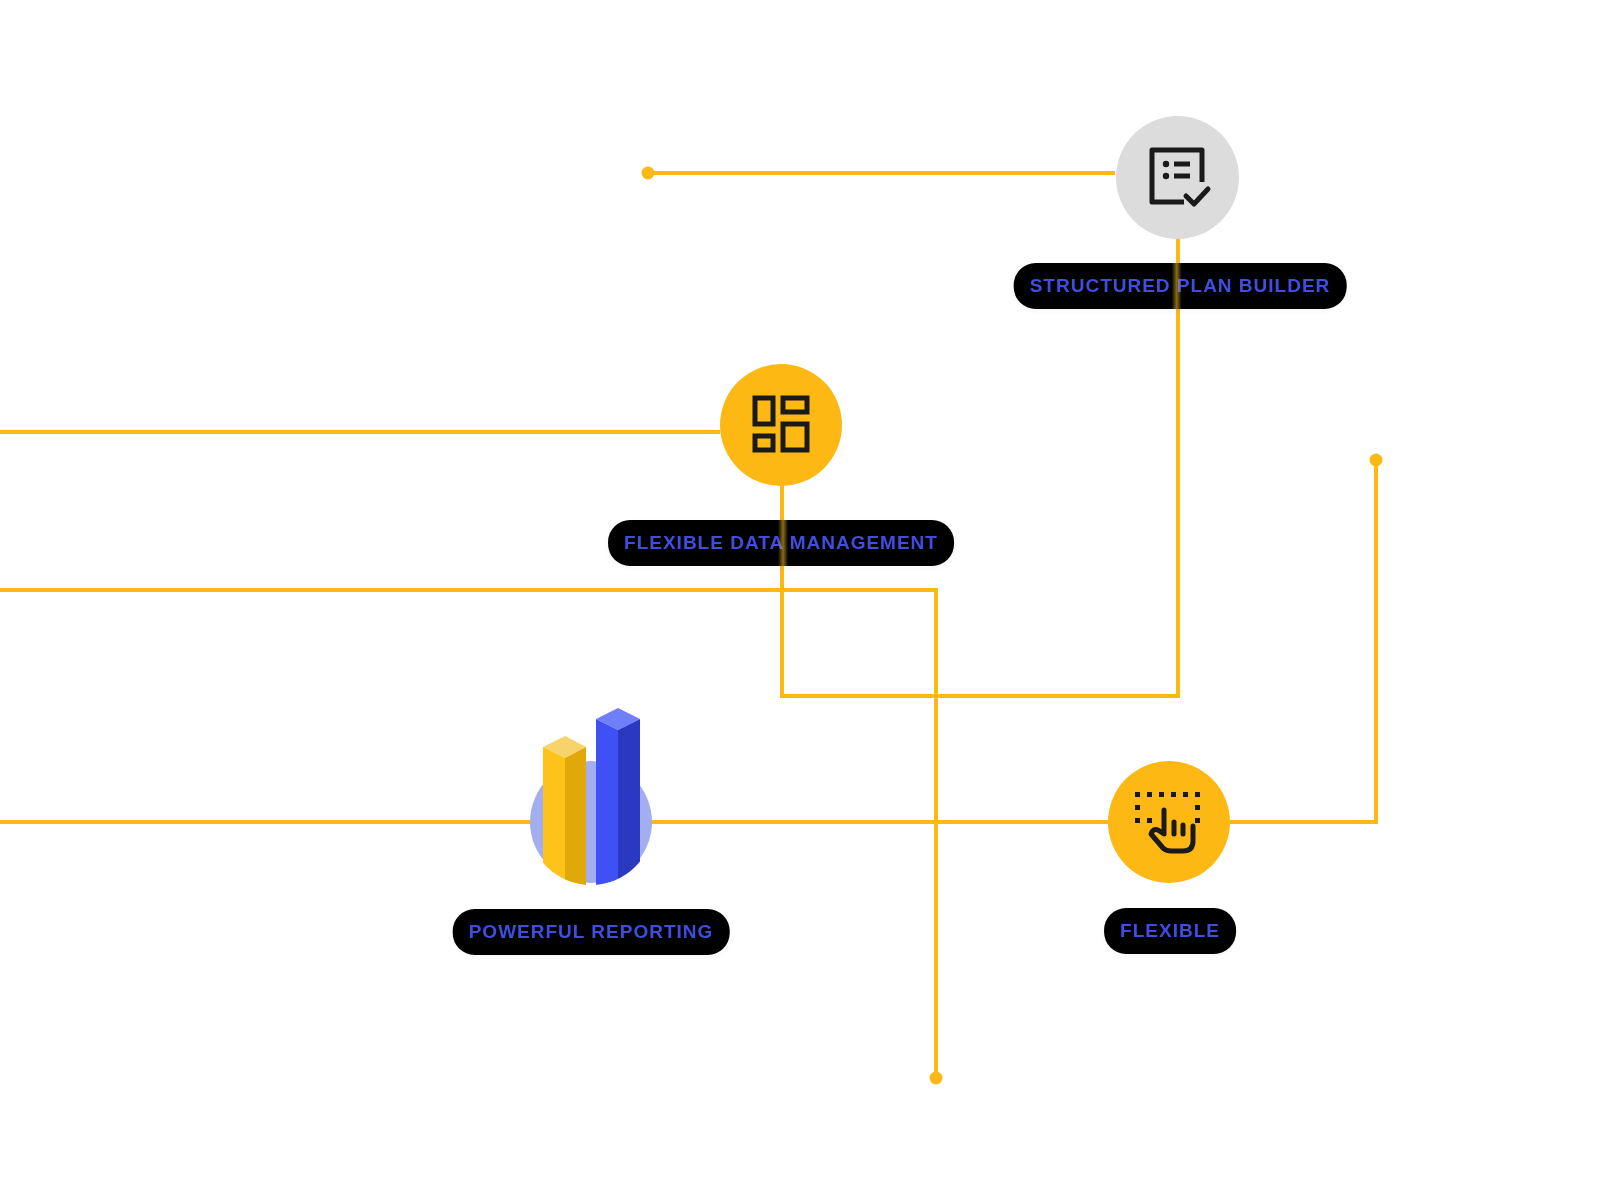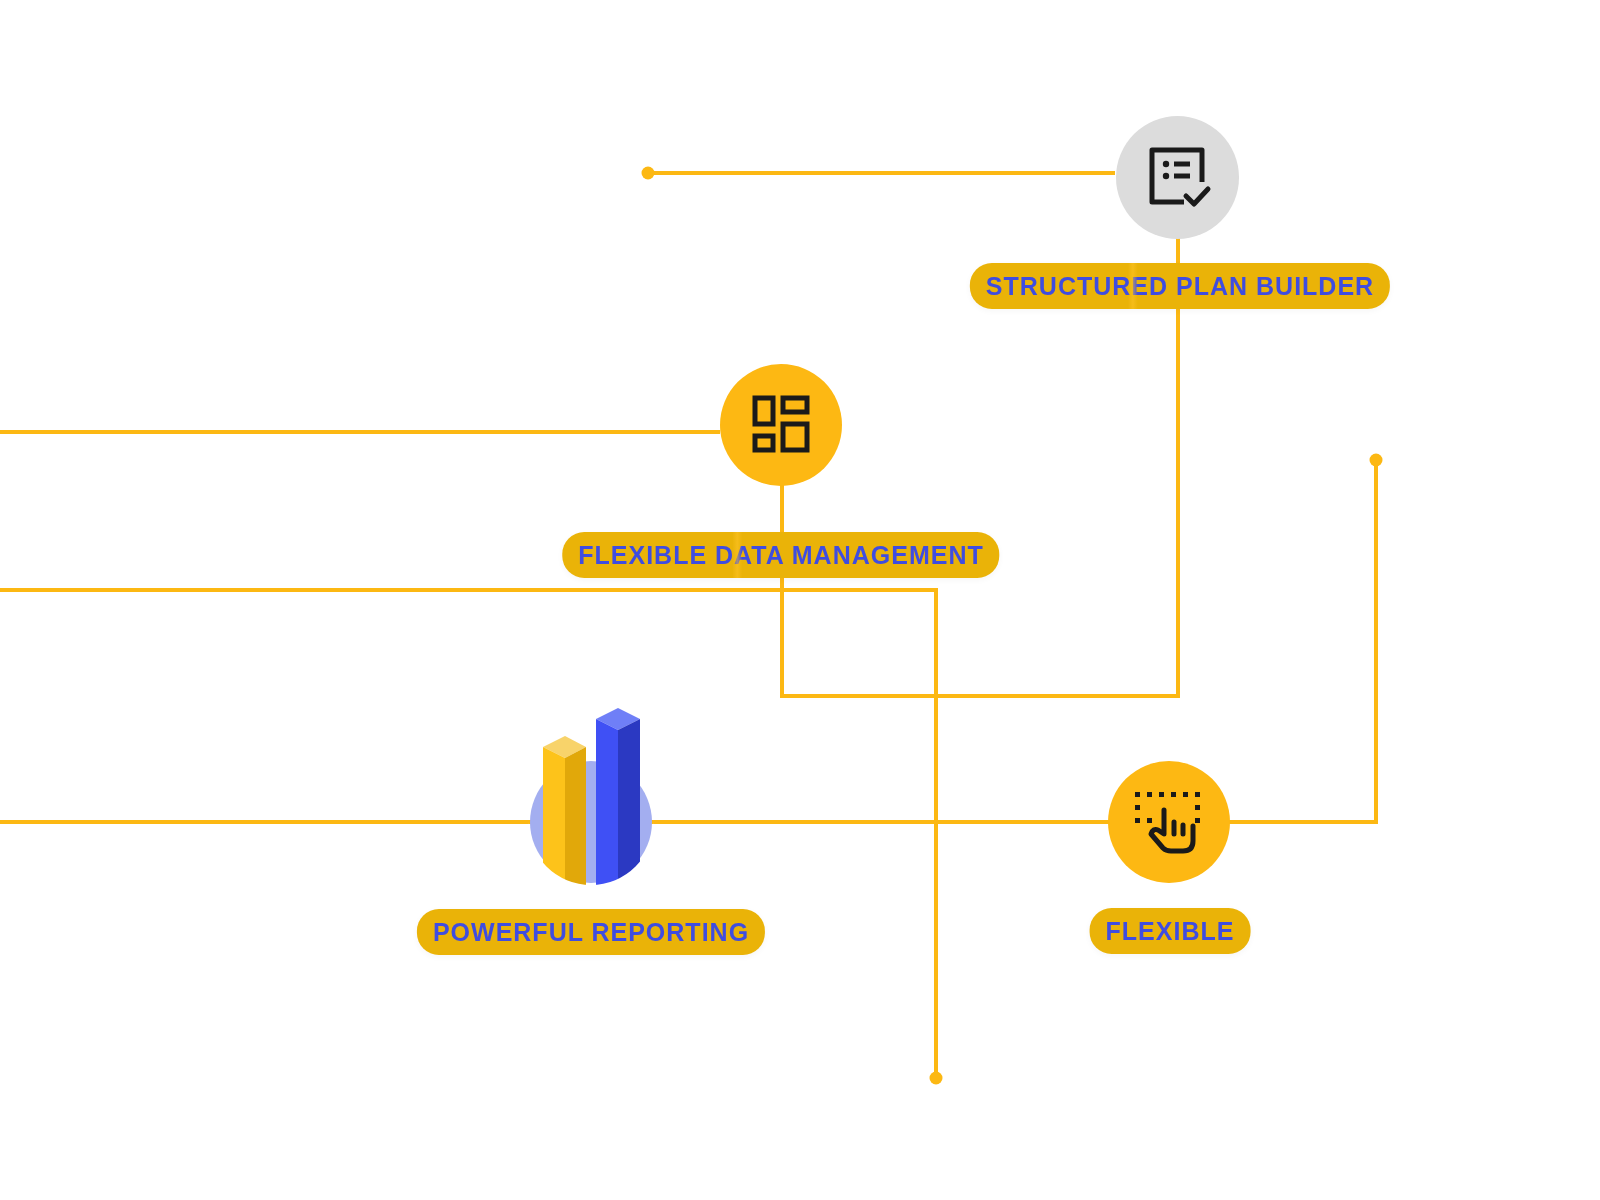--- a/index.html
+++ b/index.html
@@ -1,23 +1,23 @@
 <!DOCTYPE html>
 <html><head>
 <meta charset="utf-8">
 <style>
   html, body { margin:0; padding:0; background:#ffffff; }
   body { width:1600px; height:1200px; position:relative; overflow:hidden; font-family:"Liberation Sans", sans-serif; }
   svg.lines { position:absolute; left:0; top:0; }
   .node { position:absolute; border-radius:50%; display:flex; align-items:center; justify-content:center; }
   .pill {
     position:absolute; transform:translateX(-50%);
-    background:#eab308; border-radius:22px; padding:0 16px; height:46px;
+    background:#000000; border-radius:22px; padding:0 16px; height:46px;
     display:flex; align-items:center; white-space:nowrap;
-    color:#3f4de0; font-weight:700; font-size:25px; letter-spacing:1px;
+    color:#3f4de0; font-weight:700; font-size:19px; letter-spacing:1px;
     box-shadow:0 2px 6px rgba(0,0,0,0.04);
   }
   .pill .glow { position:absolute; top:0; width:10px; height:46px; background:linear-gradient(90deg, rgba(255,200,60,0) 0%, rgba(255,196,40,0.55) 50%, rgba(255,200,60,0) 100%); }
 </style>
 </head>
 <body>
 
 <svg class="lines" width="1600" height="1200">
   <g fill="none" stroke="#FCB813" stroke-width="4">
     <polyline points="648,173 1115,173"></polyline>
@@ -49,21 +49,21 @@
 <div class="node" style="left:720px;top:364px;width:122px;height:122px;background:#FDB813;">
   <svg width="64" height="64" viewBox="0 0 64 64">
     <g fill="none" stroke="#1A1A1A" stroke-width="5">
       <rect x="6" y="5" width="18" height="26"></rect>
       <rect x="34" y="5" width="24" height="14"></rect>
       <rect x="6" y="43" width="18" height="14"></rect>
       <rect x="34" y="31" width="24" height="26"></rect>
     </g>
   </svg>
 </div>
-<div class="pill" style="left:781px;top:532px;text-align:center;">
+<div class="pill" style="left:781px;top:520px;text-align:center;">
   <span>FLEXIBLE DATA MANAGEMENT</span>
   <span class="glow" style="left:170px;"></span>
 </div>
 
 <div style="position:absolute;left:528px;top:700px;width:126px;height:190px;">
   <svg width="126" height="190" viewBox="0 0 126 190">
     <defs>
       <clipPath id="discclip">
           <circle cx="63" cy="122" r="61"></circle>
         </clipPath>

